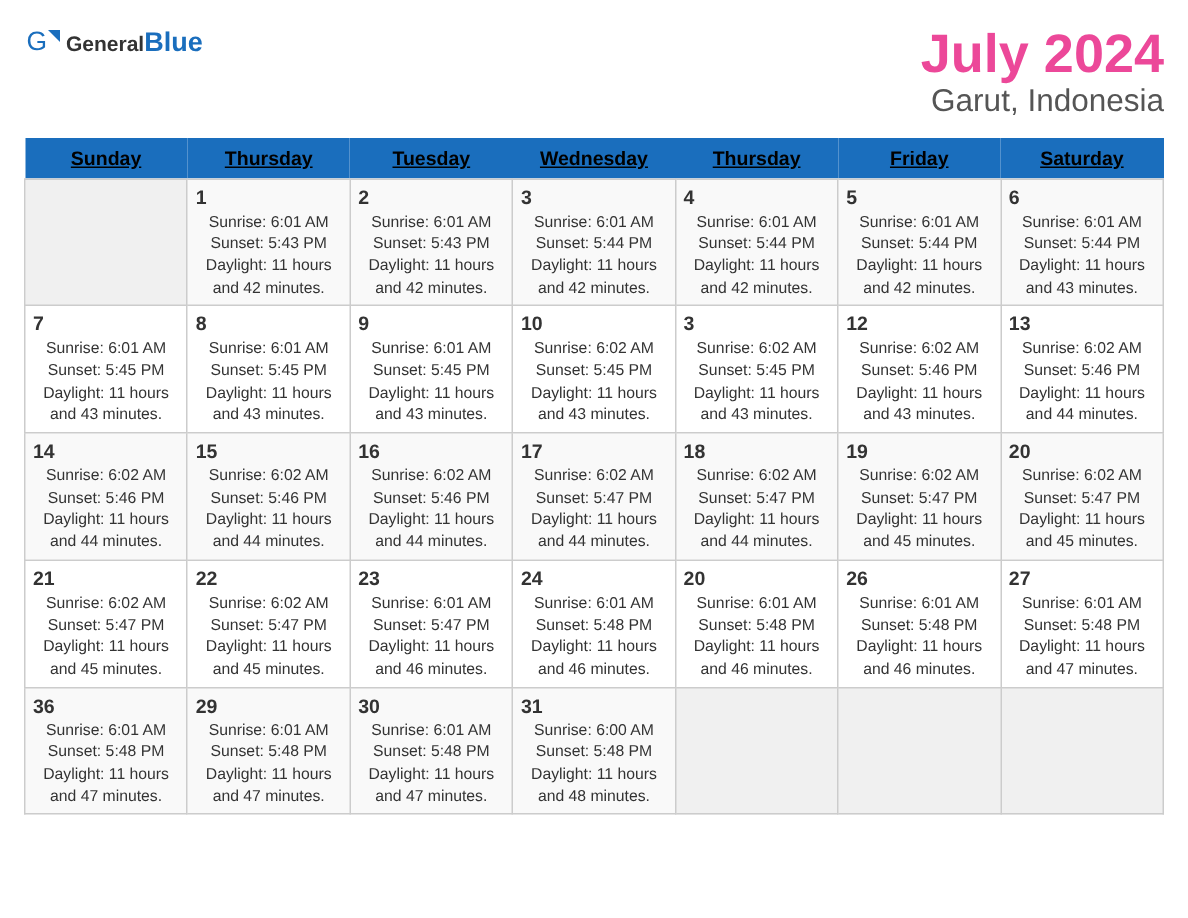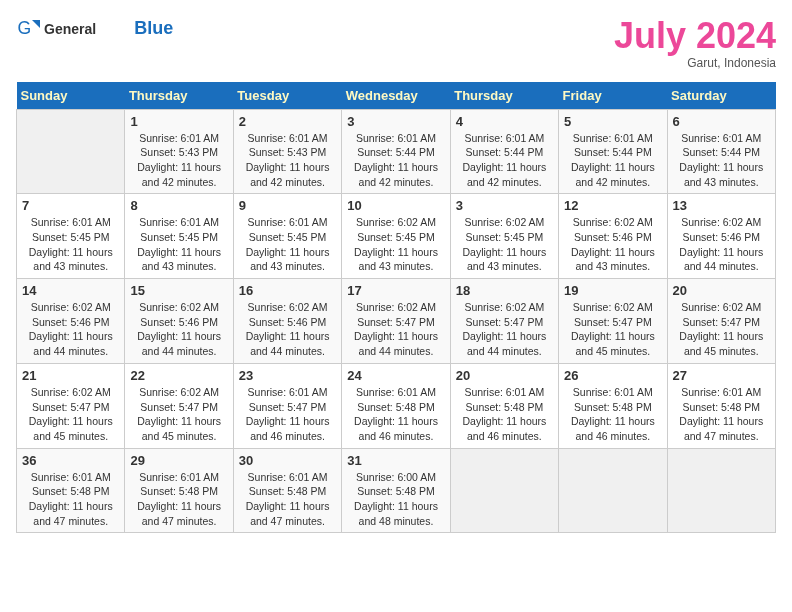--- a/index.html
+++ b/index.html
@@ -23,51 +23,51 @@
     }
     .logo-text-general {
       font-size: 14px;
       font-weight: bold;
       color: #333;
     }
     .logo-text-blue {
       font-size: 18px;
       font-weight: bold;
       color: #1a6ebd;
-      margin-left: 38px;
     }
     .logo-icon {
       width: 24px;
       height: 24px;
     }
     .title-area {
       text-align: right;
     }
     .main-title {
       font-size: 36px;
       font-weight: bold;
       color: #ec4899;
       line-height: 1.1;
     }
     .subtitle {
-      font-size: 12px;
+      font-size: 21px;
       color: #555;
     }
     table {
       width: 100%;
       border-collapse: collapse;
       font-size: 11px;
     }
     thead tr th {
       background-color: #1a6ebd;
-      color: #fef9c3;
+      color: #000000;
       padding: 6px 4px;
-      text-align: left;
+      text-align: center;
       font-size: 13px;
       font-weight: bold;
+      text-decoration: underline;
     }
     tbody tr td {
       border: 1px solid #ccc;
       padding: 4px 5px;
       vertical-align: top;
       min-height: 70px;
     }
     tbody tr:nth-child(odd) td {
       background-color: #f9f9f9;
     }

